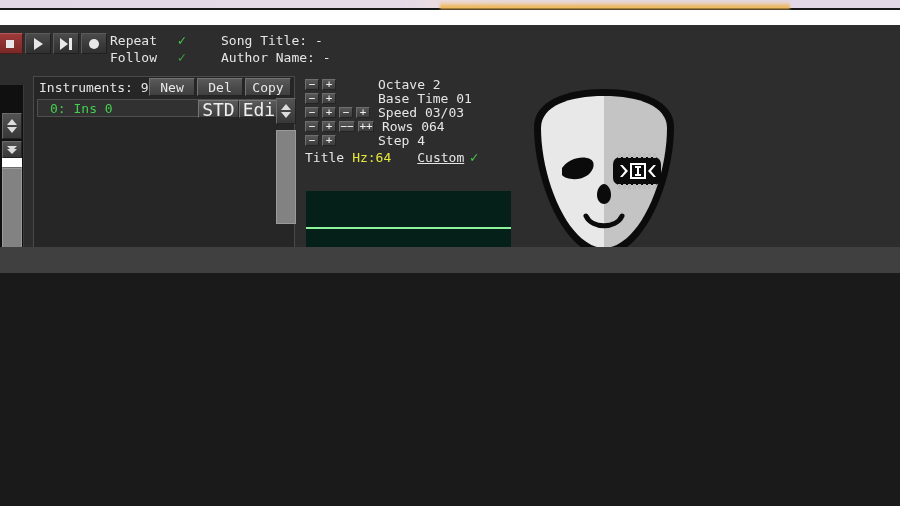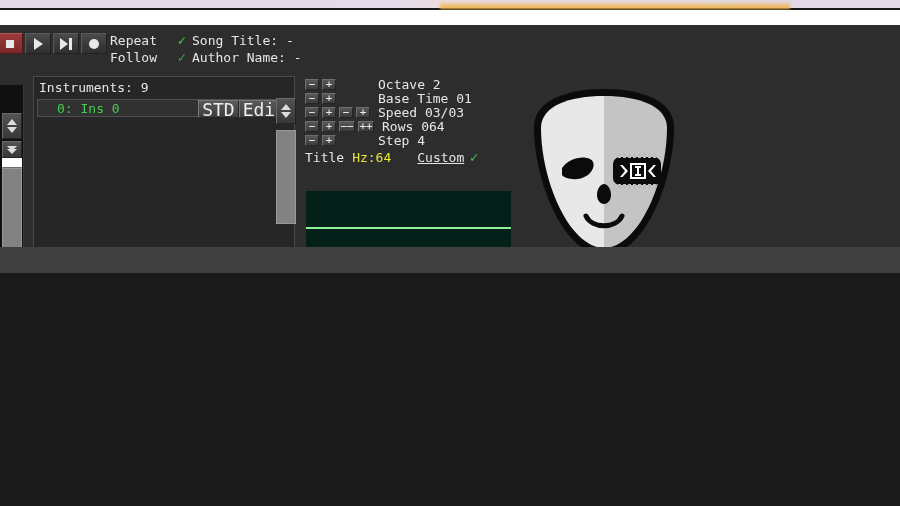--- a/index.html
+++ b/index.html
@@ -42,21 +42,21 @@
   .ic-playend b{width:3px;height:12px;background:#e8e8e8;display:block;margin-left:1px;}
   .ic-circle{width:10px;height:10px;border-radius:50%;background:#e8e8e8;}
 
   
   .hdr{position:absolute;left:110px;top:7px;font-size:13px;line-height:17px;color:#e6e6e6;}
   .hdr .row{display:flex;align-items:center;white-space:pre;}
   .hdr .lbl{display:inline-block;}
   .w-repeat{width:62px;}
   .chk{color:#46c84b;font-size:14px;display:inline-block;width:20px;text-align:center;cursor:pointer;}
   .chk.dim{color:#3d9c42;}
-  .hdr .meta{margin-left:0;}
+  .hdr .meta{margin-left:29px;}
 
   
   .lscroll{position:absolute;left:0px;top:60px;width:24px;height:173px;background:#101010;
     border-right:1px solid #3a3a3a;box-sizing:border-box;}
   .sb-btn{position:absolute;left:2px;width:20px;background:linear-gradient(180deg,#535353 0%,#434343 55%,#383838 100%);
     border:1px solid #6a6a6a;border-right-color:#232323;border-bottom-color:#232323;box-sizing:border-box;
     display:flex;flex-direction:column;align-items:center;justify-content:center;cursor:pointer;}
   .lscroll .sb-updown{top:28px;height:26px;}
   .lscroll .sb-dbl{top:56px;height:17px;}
   .ar-up{width:0;height:0;border-left:5px solid transparent;border-right:5px solid transparent;border-bottom:6px solid #dcdcdc;}
@@ -74,21 +74,21 @@
   .ins-head{position:absolute;left:5px;top:3px;font-size:13px;color:#e6e6e6;white-space:pre;}
   .btnrow{position:absolute;right:3px;top:1px;display:flex;}
   .gbtn{min-width:46px;height:18px;padding:0 6px;margin-left:2px;font-size:13px;color:#e9e9e9;
     display:flex;align-items:center;justify-content:center;
     background:linear-gradient(180deg,#5a5a5a 0%,#4a4a4a 55%,#3f3f3f 100%);
     border:1px solid #737373;border-right-color:#242424;border-bottom-color:#242424;
     box-sizing:border-box;cursor:pointer;font-family:inherit;}
   .ins-list{position:absolute;left:3px;top:22px;right:3px;bottom:3px;background:#262626;}
   .ins-row{position:relative;height:18px;background:#313131;border:1px solid #4f4f4f;box-sizing:border-box;
     display:flex;align-items:center;cursor:pointer;}
-  .ins-row .nm{color:#44cf4e;font-size:13px;margin-left:19px;white-space:pre;}
+  .ins-row .nm{color:#44cf4e;font-size:13px;margin-left:12px;white-space:pre;}
   .ins-row .rbtns{position:absolute;right:0;top:0;display:flex;height:100%;}
   .sbtn{height:18px;padding:0 3px;font-size:18px;color:#efefef;display:flex;align-items:center;justify-content:center;
     background:linear-gradient(180deg,#5a5a5a 0%,#4a4a4a 55%,#3f3f3f 100%);
     border:1px solid #767676;border-right-color:#242424;border-bottom-color:#242424;box-sizing:border-box;cursor:pointer;}
 
   
   .iscroll{position:absolute;left:276px;top:73px;width:20px;height:158px;}
   .iscroll .sb-updown{position:absolute;left:0;top:0;width:20px;height:26px;
     background:linear-gradient(180deg,#535353 0%,#434343 55%,#383838 100%);
     border:1px solid #6a6a6a;border-right-color:#232323;border-bottom-color:#232323;box-sizing:border-box;
@@ -174,20 +174,25 @@
         <span class="ar-dn" style="border-top-width:5px;"></span>
         <span class="ar-dn" style="border-top-width:5px;margin-top:-2px;"></span>
       </div>
       <div class="sb-track"></div>
       <div class="sb-white"></div>
       <div class="sb-thumb"></div>
     </div>
 
     <div class="inspanel">
       <div class="ins-head">Instruments: 9</div>
+      <div class="btnrow">
+        <div class="gbtn">New</div>
+        <div class="gbtn">Del</div>
+        <div class="gbtn">Copy</div>
+      </div>
       <div class="ins-list">
         <div class="ins-row">
           <span class="nm">0: Ins 0</span>
           <span class="rbtns">
             <span class="sbtn">STD</span>
             <span class="sbtn">Edit</span>
           </span>
         </div>
       </div>
     </div>

